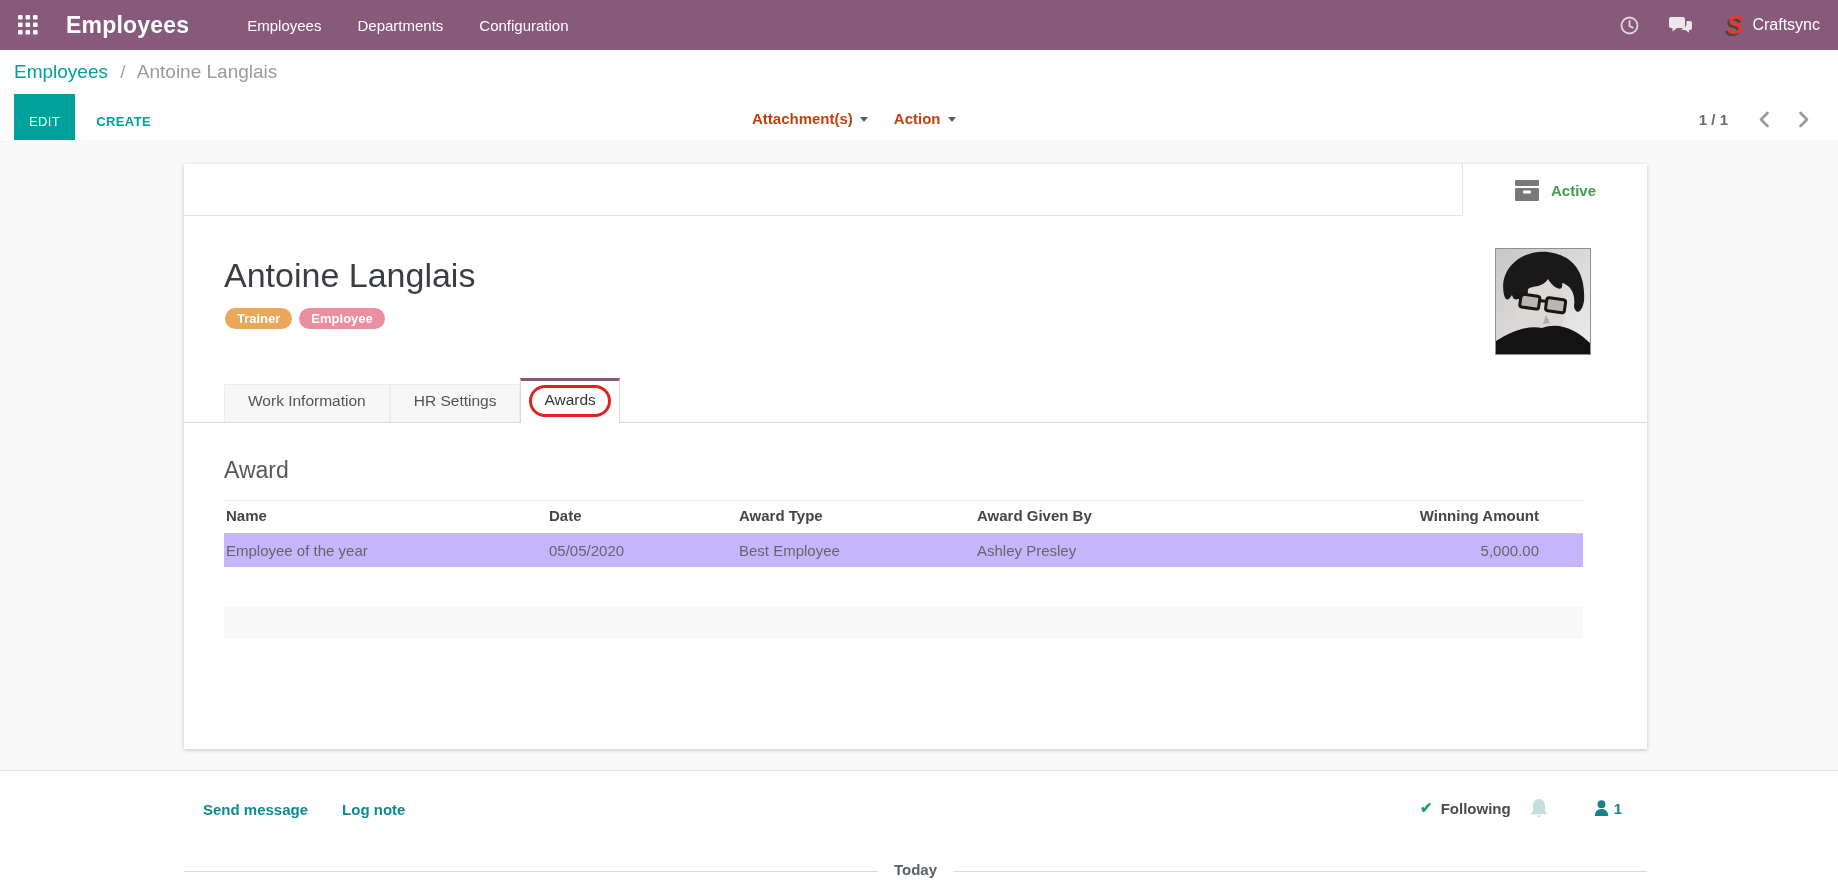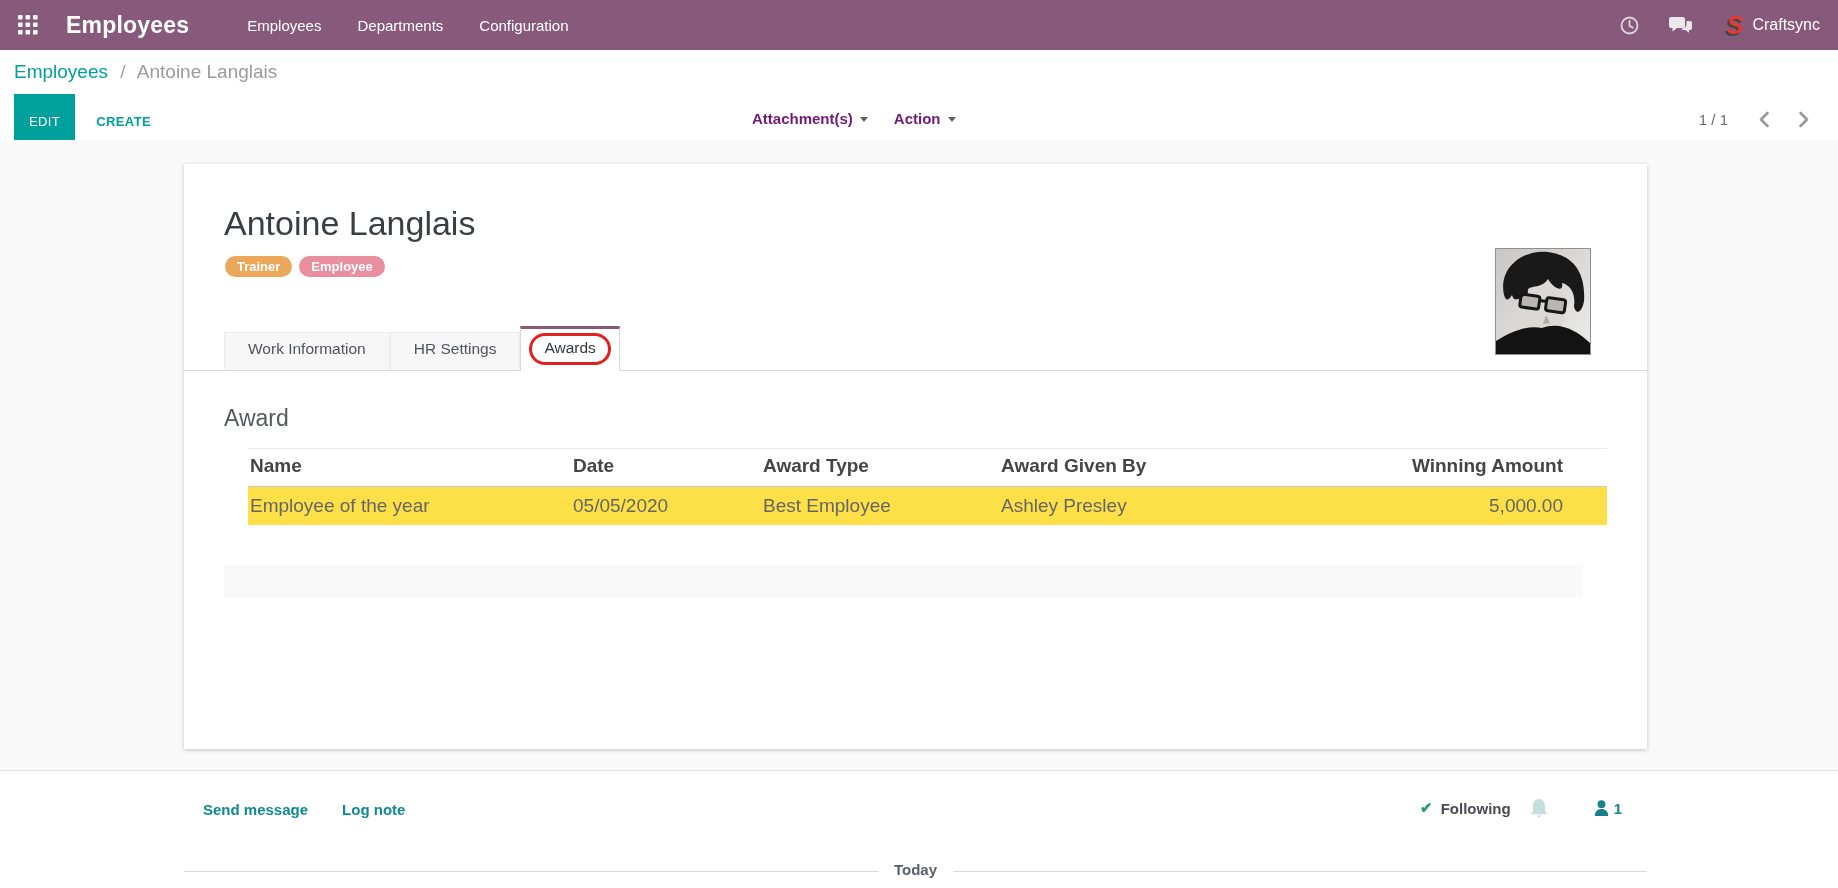--- a/index.html
+++ b/index.html
@@ -25,26 +25,26 @@
   .breadcrumb { font-size:19px; }
   .bc-link { color:#00a09d; cursor:pointer; }
   .bc-sep { color:#a0a0a0; margin:0 7px; }
   .bc-current { color:#9b9b9b; }
   .cp-row { margin-top:11px; display:flex; align-items:center; }
   .btn-edit { background:#00a09d; color:#fff; border:none; font-size:13px; letter-spacing:.4px;
               padding:20px 15px; cursor:pointer; font-family:inherit; }
   .btn-create { background:none; border:none; color:#00a09d; font-size:13px; font-weight:700;
                 letter-spacing:.4px; margin-left:21px; cursor:pointer; font-family:inherit; }
   .cp-dropdowns { position:absolute; left:752px; top:60px; display:flex; align-items:center; }
-  .dd { display:flex; align-items:center; font-size:15px; font-weight:600; color:#701a75;
+  .dd { display:flex; align-items:center; font-size:15px; font-weight:600; color:#c2410c;
         margin-right:26px; cursor:pointer; }
   .caret { width:0; height:0; border-left:4.5px solid transparent; border-right:4.5px solid transparent;
            border-top:5px solid #5c5c5c; margin-left:7px; margin-top:2px; }
   .pager { position:absolute; right:22px; top:58px; display:flex; align-items:center; }
-  .pager-value { font-size:15px; color:#6a6a6a; margin-right:24px; }
+  .pager-value { font-size:15px; color:#6a6a6a; margin-right:24px;font-weight:bold; }
   .pager-btn { cursor:pointer; display:flex; align-items:center; padding:3px 6px; }
 
   
   .main { height:630px; background:#f9f9f9; position:relative; }
   .sheet { position:absolute; left:184px; top:24px; width:1463px; height:585px; background:#fff;
            box-shadow:0 1px 4px rgba(0,0,0,.22); }
   .button-box { height:52px; border-bottom:1px solid #e2e2e2; position:relative; }
   .stat-active { position:absolute; right:0; top:0; width:185px; height:52px;
                  border-left:1px solid #e2e2e2; display:flex; align-items:center;
                  justify-content:center; cursor:pointer; background:#fff; }
@@ -62,24 +62,24 @@
   .tab { background:#f7f7f7; border:1px solid #ececec; border-bottom:none; color:#50545a;
          font-size:15.5px; padding:7px 23px 12px; cursor:pointer; }
   .tab--active { background:#fff; border:1px solid #d9d9d9; border-bottom:none;
                  border-top:3px solid #875a7b; margin-bottom:-1px; padding:4px 8px 6px;
                  display:flex; align-items:center;justify-content:flex-end; }
   .annotation { border:3px solid #e1201f; border-radius:17px; padding:3px 12px 5px;
                 color:#33373a; font-size:15.5px; }
   .award-section { padding-left:40px; }
   .section-title { margin-top:34px; font-size:23px; color:#56595c; font-weight:400; }
   table.award-table { margin-top:16px; width:1359px; border-collapse:collapse;
-                      table-layout:fixed; font-size:19px;margin-left:24px; }
+                      table-layout:fixed; font-size:15px; }
   .award-table th { text-align:left; color:#454545; font-weight:700; padding:6px 0 9px 2px;
                     border-top:1px solid #e9e9e9; border-bottom:1px solid #c9c9c9; cursor:pointer; }
-  .award-table td { background:#fde047; color:#666; padding:8px 0 8px 2px; }
+  .award-table td { background:#c4b5fd; color:#666; padding:8px 0 8px 2px; }
   .award-table .num { text-align:right; padding-right:44px; }
   .empty-row { margin-top:40px; width:1359px; height:32px; background:#f9f9f9; }
 
   
   .chatter { height:144px; background:#fff; border-top:1px solid #e3e3e3; position:relative; }
   .chatter-buttons { position:absolute; left:203px; top:30px; display:flex; }
   .chatter-link { background:none; border:none; color:#0e8a92; font-size:15px; font-weight:700;
                   cursor:pointer; margin-right:34px; font-family:inherit; }
   .followers { position:absolute; right:216px; top:27px; display:flex; align-items:center; }
   .following-btn { display:flex; align-items:center; cursor:pointer; }
@@ -169,20 +169,30 @@
       <svg width="12" height="17" viewBox="0 0 12 17">
         <polyline points="2.5,2 9,8.5 2.5,15" fill="none" stroke="#9a9a9a" stroke-width="2.6" stroke-linecap="round" stroke-linejoin="round"></polyline>
       </svg>
     </span>
   </div>
 </div>
 
 <div class="main">
   <div class="sheet">
 
+    <div class="button-box">
+      <div class="stat-active">
+        <svg width="26" height="21" viewBox="0 0 26 21">
+          <rect x="1" y="0" width="24" height="6" rx="1" fill="#787878"></rect>
+          <rect x="1" y="8" width="24" height="13" rx="1" fill="#787878"></rect>
+          <rect x="9" y="10.5" width="8" height="3" rx="1" fill="#fff"></rect>
+        </svg>
+        <span class="active-label">Active</span>
+      </div>
+    </div>
 
     <div class="photo-frame">
       <svg width="94" height="105" viewBox="0 0 94 105">
         <defs>
           <linearGradient id="pbg" x1="0" y1="0" x2="1" y2="1">
             <stop offset="0" stop-color="#c9c7c5"></stop>
               <stop offset="1" stop-color="#ececea"></stop>
           </linearGradient>
         </defs>
         <rect width="94" height="105" fill="url(#pbg)"></rect>

